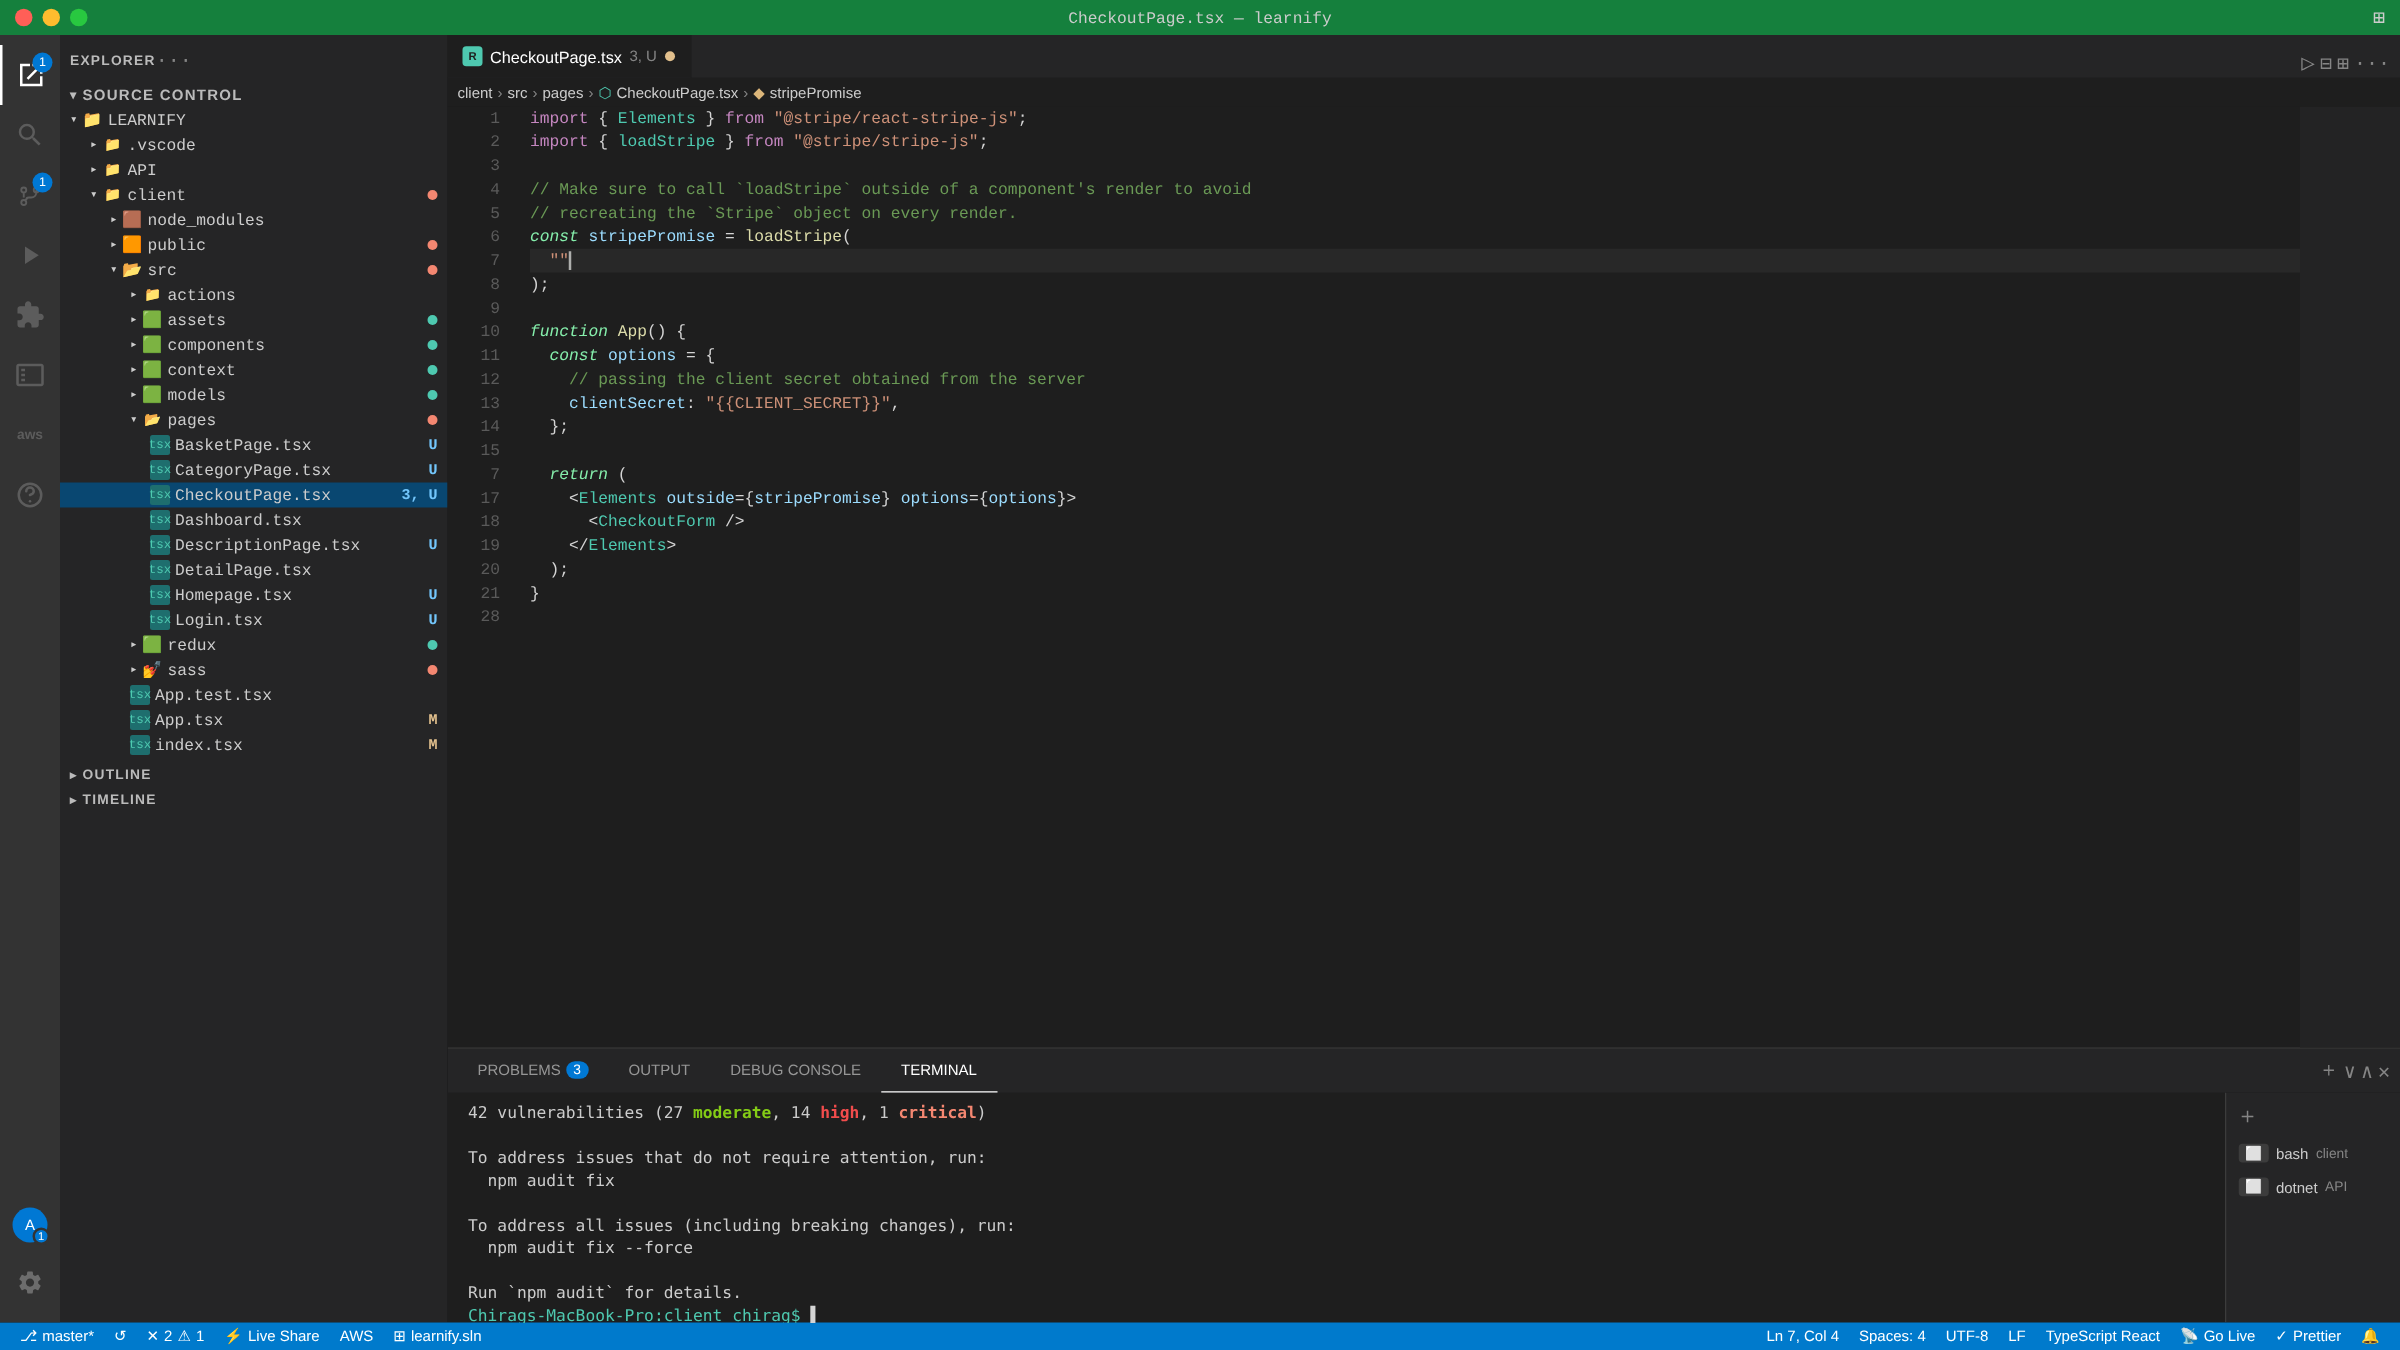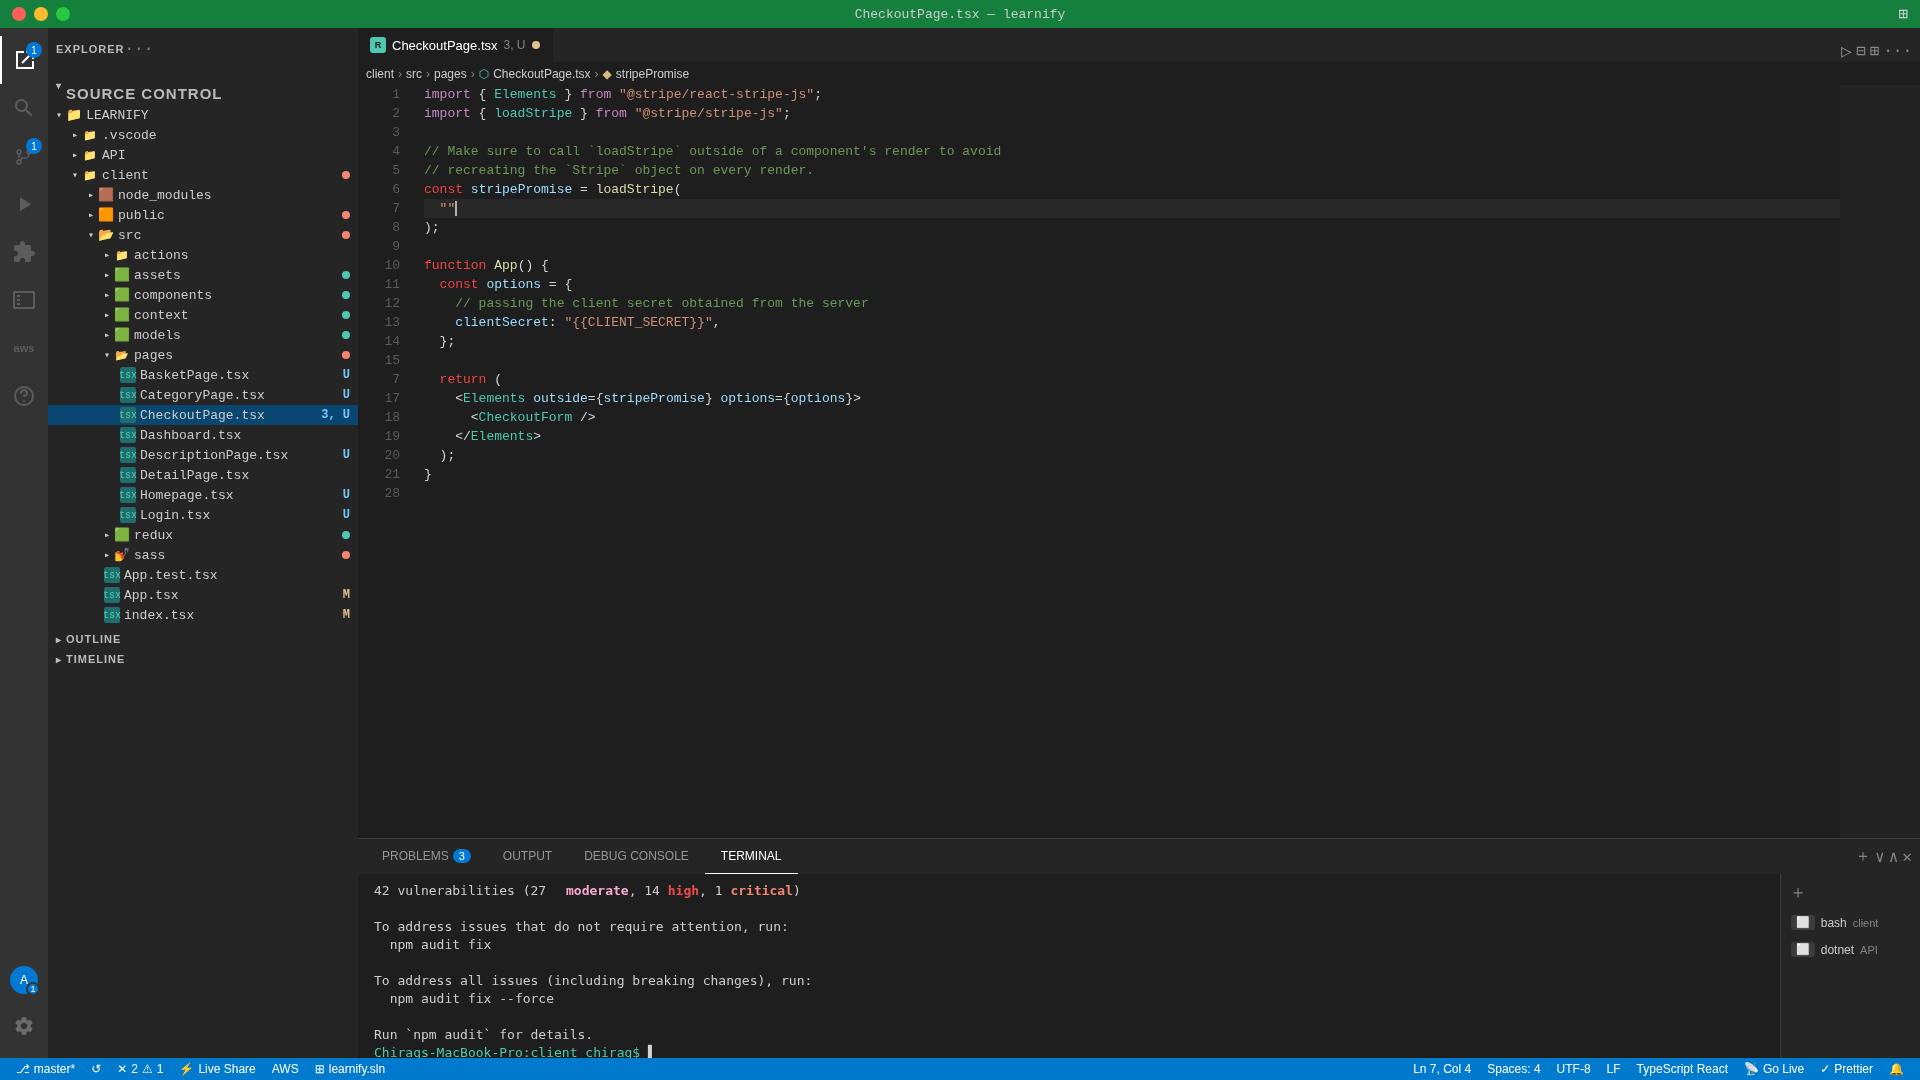--- a/index.html
+++ b/index.html
@@ -364,21 +364,21 @@
       white-space: pre;
       font-size: 13px;
       display: flex;
       align-items: center;
     }
     .code-line.current-line {
       background: #282828;
     }
 
     
-    .kw { color: #ef4444; }
+    .kw { color: #86efac; font-style: italic; }
     .str { color: #ce9178; }
     .fn { color: #dcdcaa; }
     .cm { color: #6a9955; }
     .var { color: #9cdcfe; }
     .tag { color: #4ec9b0; }
     .attr { color: #9cdcfe; }
     .plain { color: #d4d4d4; }
     .type { color: #4ec9b0; }
     .import-kw { color: #c586c0; }
 
@@ -465,21 +465,21 @@
       font-size: 13px;
       line-height: 18px;
       overflow-y: auto;
       font-family: monospace;
     }
     .panel-content::-webkit-scrollbar { width: 4px; }
     .panel-content::-webkit-scrollbar-thumb { background: #424242; }
 
     .terminal-line { line-height: 18px; }
     .vuln-high { color: #f14c4c; font-weight: bold; }
-    .vuln-mod { color: #f9a8d4; font-weight: bold; margin-left: 12px; }
+    .vuln-mod { color: #84cc16; font-weight: bold; }
     .vuln-crit { color: #f48771; font-weight: bold; }
     .terminal-prompt { color: #4ec9b0; }
     .terminal-cmd { color: #d4d4d4; }
 
     
     .terminal-right {
       width: 140px;
       background: #252526;
       border-left: 1px solid #3c3c3c;
       flex-shrink: 0;
@@ -536,26 +536,25 @@
     }
 
     .editor-top {
       display: flex;
       align-items: center;
       position: relative;
     }
 
     
     .sc-label {
-      font-size: 15px;
+      font-size: 12px;
       font-weight: bold;
       letter-spacing: 1px;
       color: #bbbbbb;
       font-family: sans-serif;
-      margin-top: 16px;
     }
   </style>
 </head>
 <body>
 
 <div class="title-bar">
   <div class="title-bar-buttons">
     <span class="tb-btn tb-close"></span>
     <span class="tb-btn tb-min"></span>
     <span class="tb-btn tb-max"></span>

